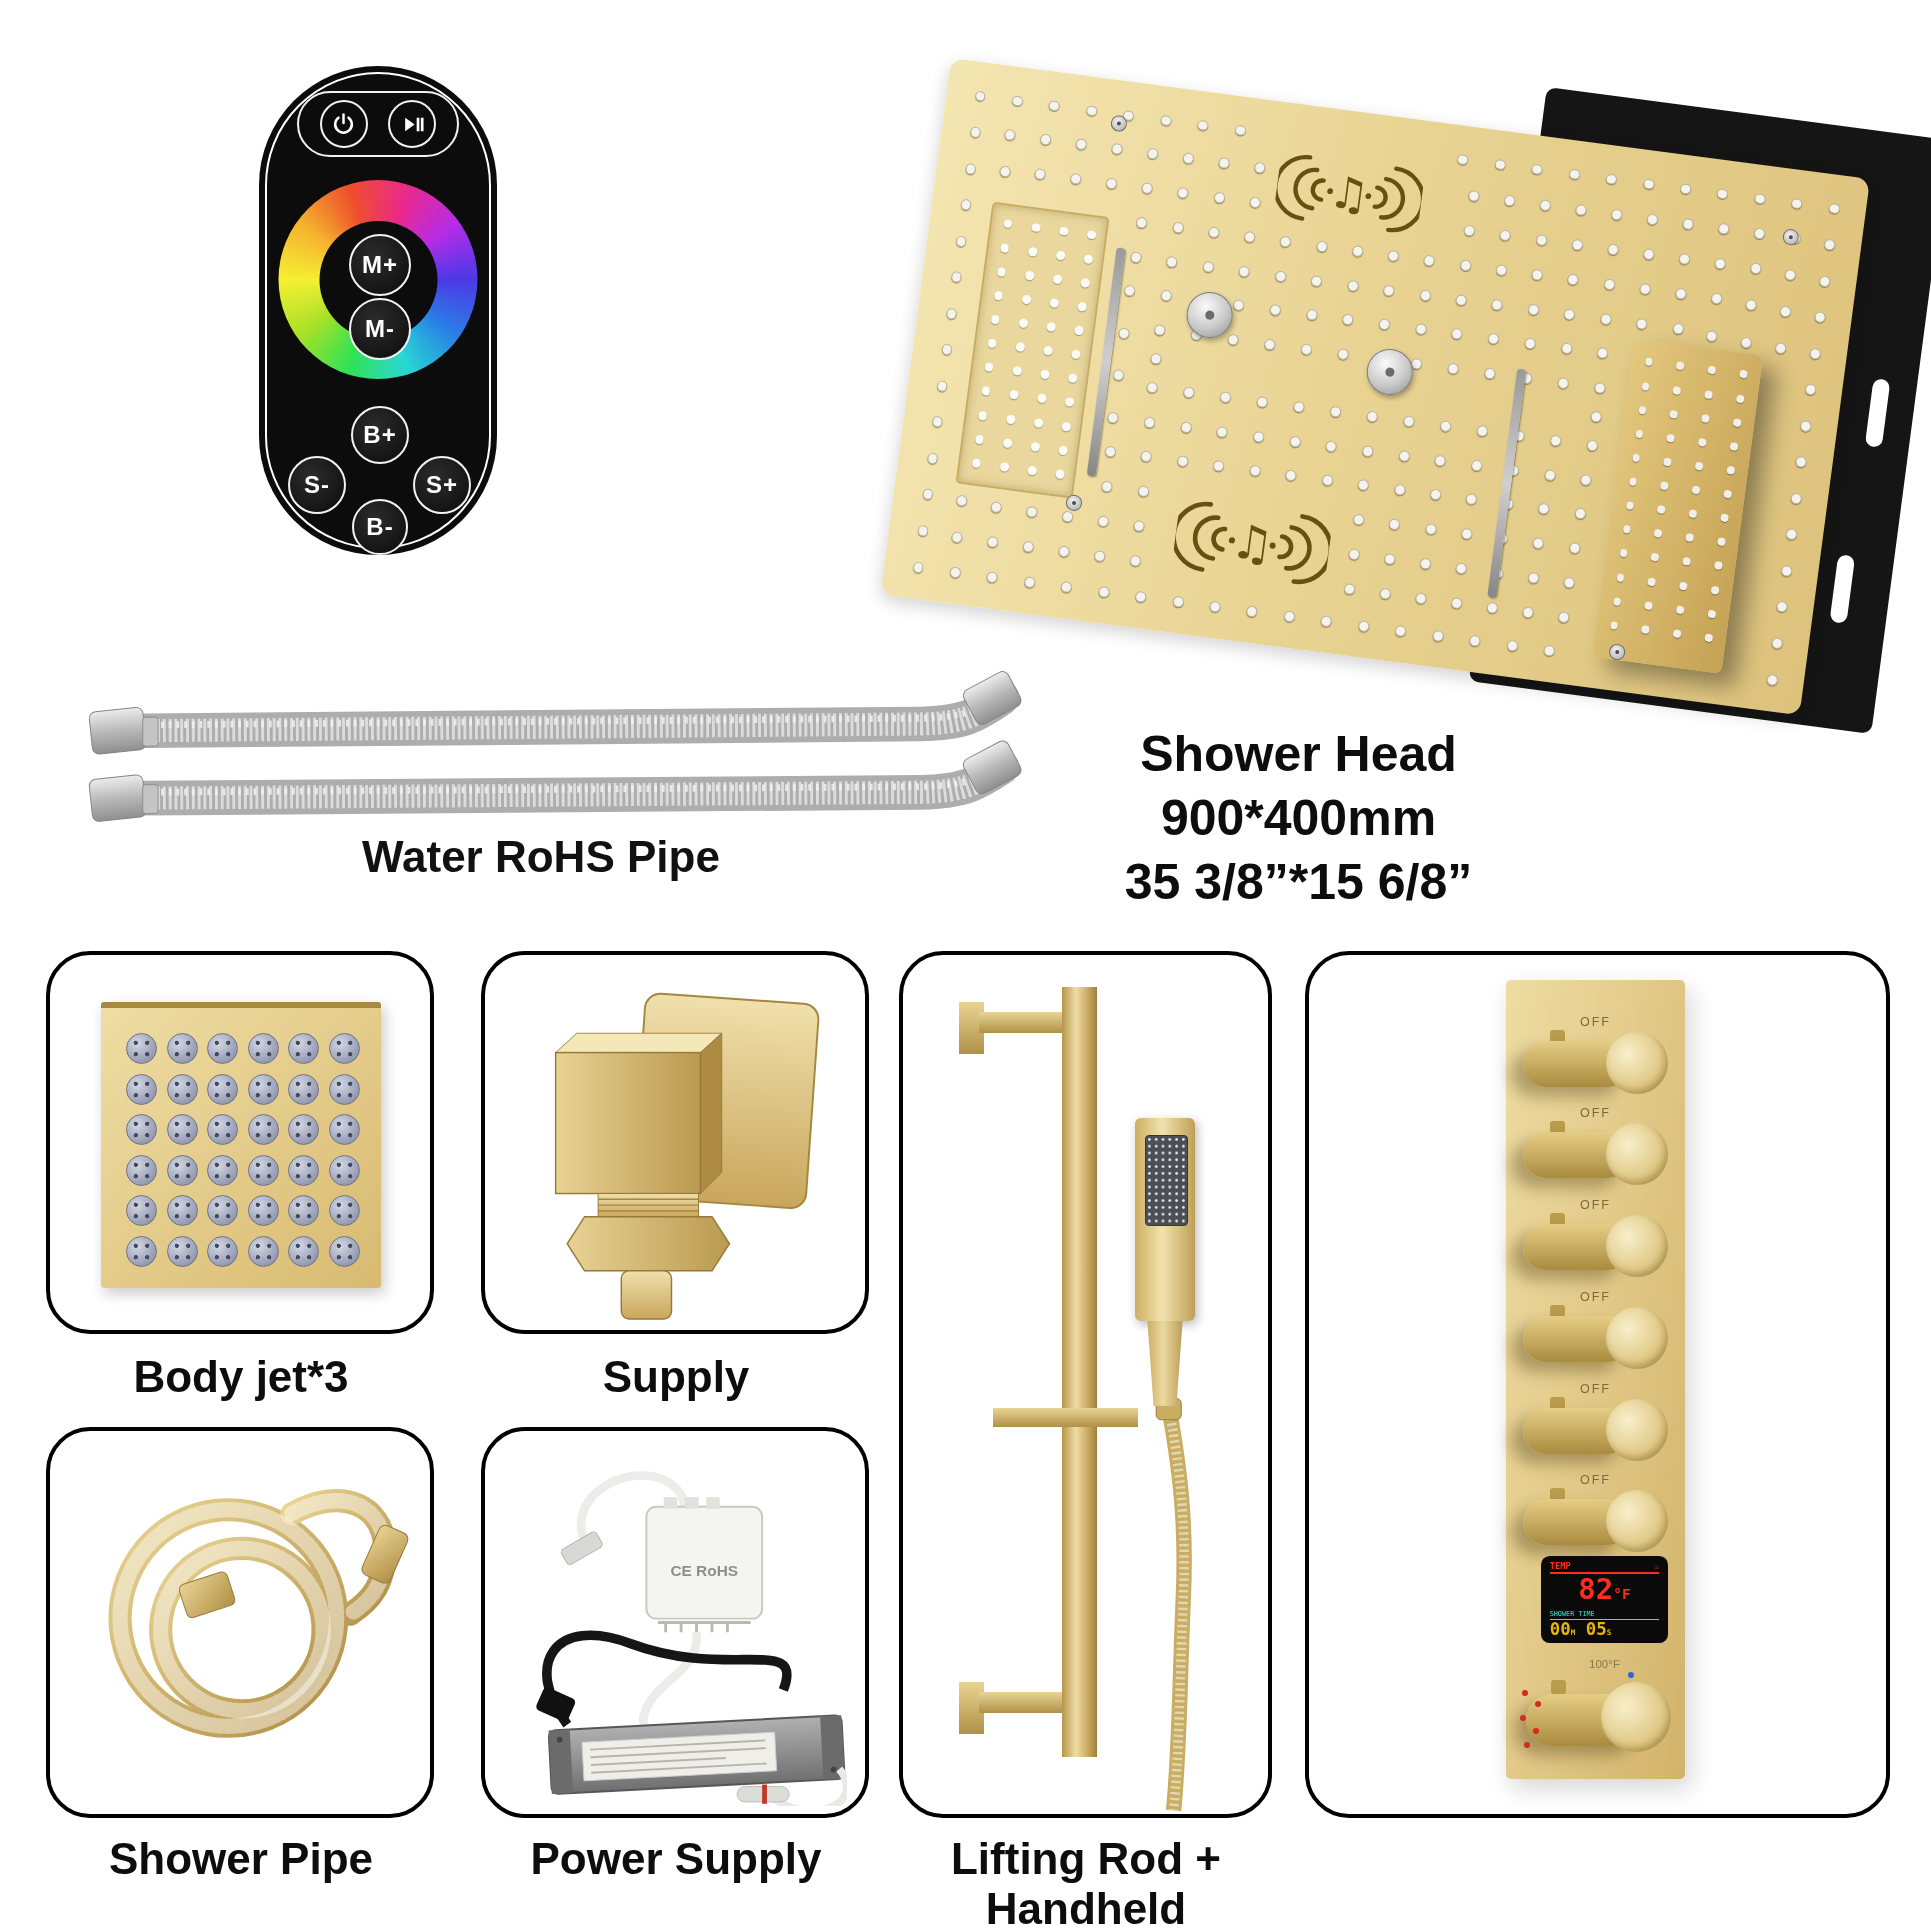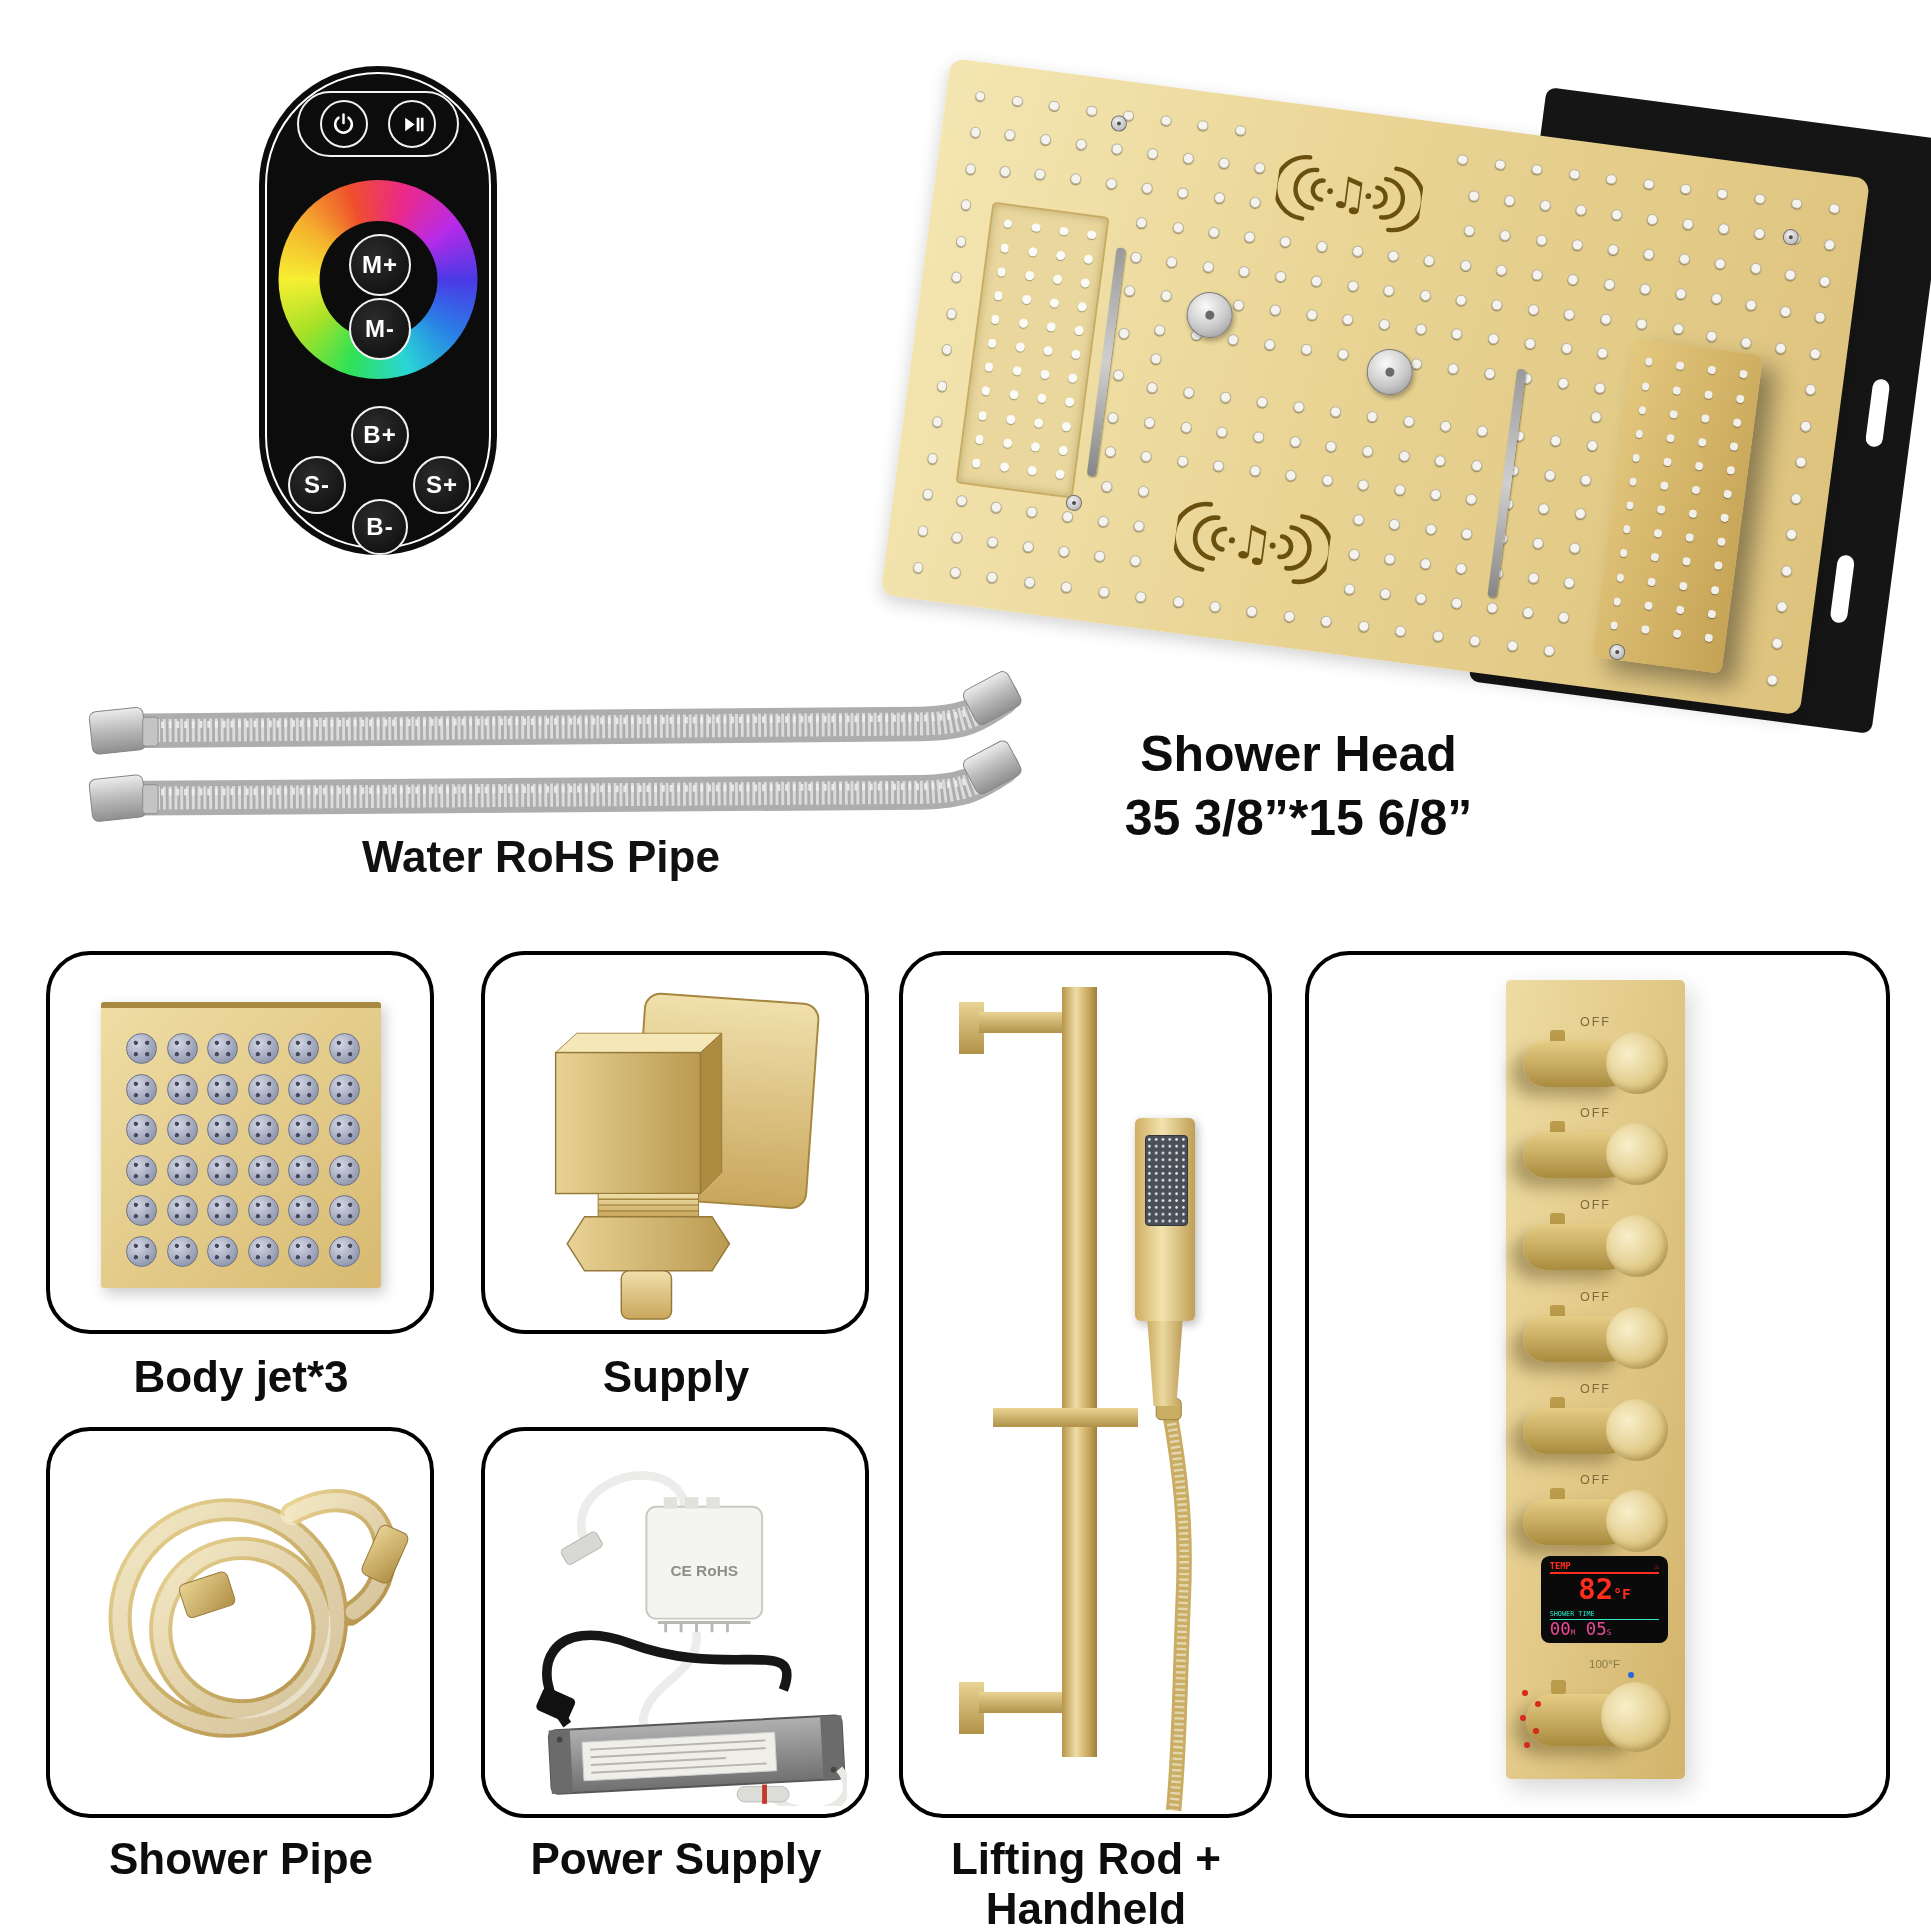--- a/index.html
+++ b/index.html
@@ -96,21 +96,21 @@
   .vk-face{position:absolute;right:0;top:0;width:62px;height:62px;border-radius:50%;
            background:radial-gradient(circle at 35% 35%,#f8efca,#dcc37b 70%,#c4a85e);
            box-shadow:inset -2.9px -3.9px 6.8px rgba(120,95,40,.4);}
   .mb-display{position:absolute;left:1541px;top:1556px;width:127px;height:87px;background:#0a0a0a;border-radius:8.7px;
               padding:4.8px 8.7px;box-sizing:border-box;font-family:"DejaVu Sans Mono", monospace;}
   .d-row1{display:flex;justify-content:space-between;color:#ff2d1e;font-size:8.7px;font-weight:bold;}
   .d-line-red{height:1.9px;background:#ff2d1e;margin:1px 0 0;}
   .d-temp{color:#ff2d1e;font-size:29px;font-weight:bold;line-height:31px;text-align:center;}
   .d-temp .unit{font-size:14.5px;}
   .d-line-teal{height:1.4px;background:#2ee8c8;margin:1px 0;}
-  .d-timer{color:#ec4899;font-size:17.4px;font-weight:normal;line-height:17.4px;}
+  .d-timer{color:#eab308;font-size:17.4px;font-weight:bold;line-height:17.4px;}
   .d-timer .tiny{font-size:7.7px;}
   .d-timer-label{color:#2ee8c8;font-size:6.8px;}
   .mixer-label{position:absolute;left:1541px;top:1657px;width:127px;text-align:center;font-size:11.6px;color:#8a7a4a;}
   .ind{position:absolute;width:5.8px;height:5.8px;border-radius:50%;}
 
   .small-label-row{position:absolute;font-weight:bold;text-align:center;font-size:44px;color:#0d0d0d;}
 </style>
 </head>
 <body>
 
@@ -551,20 +551,21 @@
           <path d="M103 32 A9 9 0 0 1 103 52"></path>
       </g>
       <circle cx="55" cy="42" r="3" fill="#6a500f"></circle>
         <circle cx="95" cy="42" r="3" fill="#6a500f"></circle>
       <text x="75" y="58" font-size="46" text-anchor="middle" fill="#6a500f" font-family="DejaVu Sans, sans-serif">♫</text>
     </svg>
   </div>
 
   <div class="sh-text">
     <div>Shower Head</div>
+    <div>900*400mm</div>
     <div>35 3/8”*15 6/8”</div>
   </div>
 
   <div class="card" style="left:46px;top:951px;width:380px;height:375px;"></div>
   <div class="bj-plate">
       <div class="bjnozzle" style="left: 25px; top: 25px;"></div>
       <div class="bjnozzle" style="left: 66px; top: 25px;"></div>
       <div class="bjnozzle" style="left: 106px; top: 25px;"></div>
       <div class="bjnozzle" style="left: 147px; top: 25px;"></div>
       <div class="bjnozzle" style="left: 187px; top: 25px;"></div>

